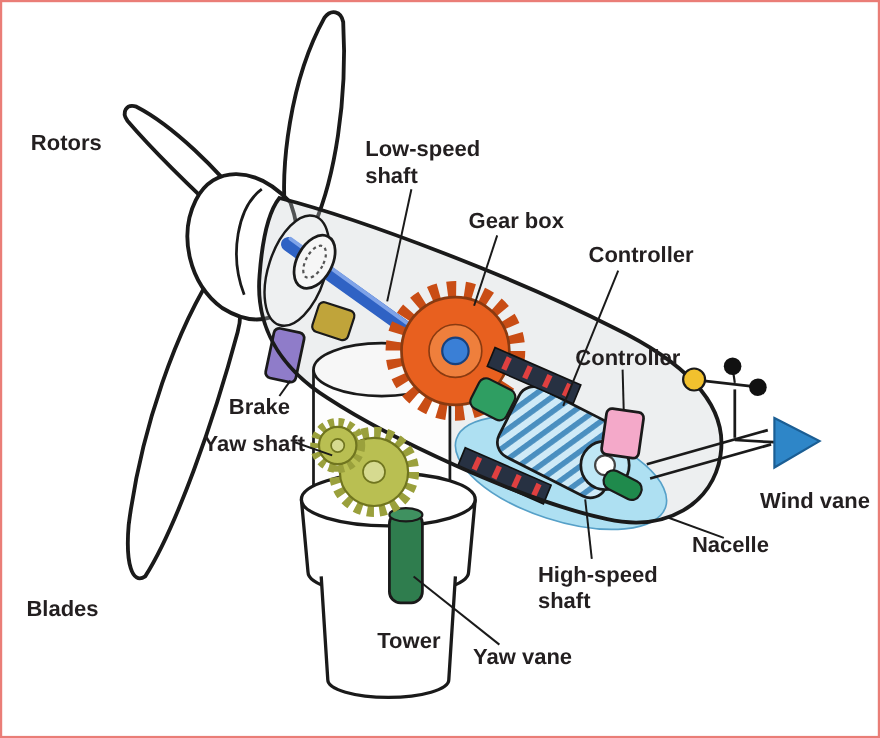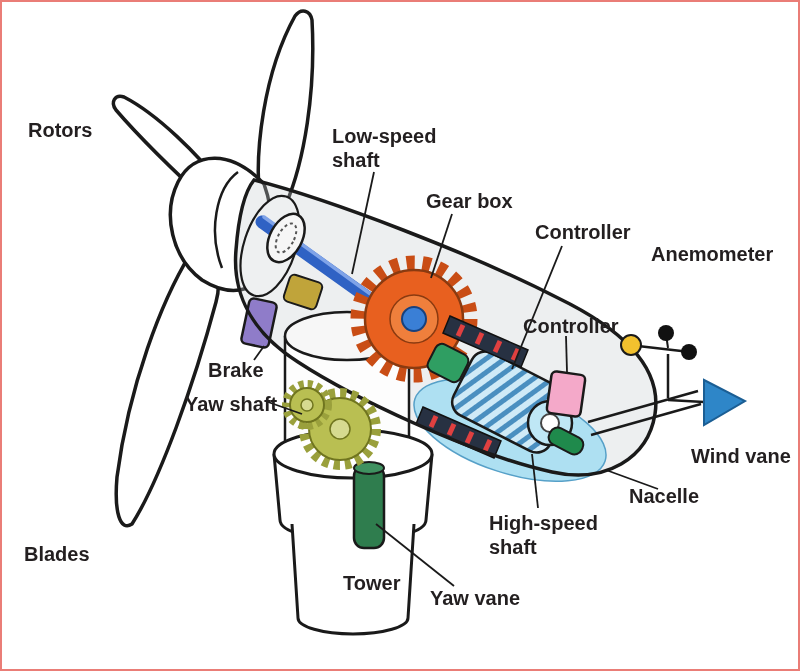--- a/index.html
+++ b/index.html
@@ -150,21 +150,20 @@
       <line x1="452" y1="584" x2="374" y2="522"></line>
       <line x1="656" y1="487" x2="604" y2="468"></line>
     </g>
   </svg>
 
   <div class="lbl" style="left:26px;top:116px">Rotors</div>
   <div class="lbl center" style="left:330px;top:122px;width:112px">Low-speed
 shaft</div>
   <div class="lbl" style="left:424px;top:187px">Gear box</div>
   <div class="lbl" style="left:533px;top:218px">Controller</div>
-  <div class="lbl" style="left:649px;top:240px">Anemometer</div>
   <div class="lbl" style="left:521px;top:312px">Controller</div>
   <div class="lbl" style="left:206px;top:356px">Brake</div>
   <div class="lbl" style="left:183px;top:390px">Yaw shaft</div>
   <div class="lbl" style="left:689px;top:442px">Wind vane</div>
   <div class="lbl" style="left:627px;top:482px">Nacelle</div>
   <div class="lbl" style="left:22px;top:540px">Blades</div>
   <div class="lbl center" style="left:487px;top:509px;width:112px">High-speed
 shaft</div>
   <div class="lbl" style="left:341px;top:569px">Tower</div>
   <div class="lbl" style="left:428px;top:584px">Yaw vane</div>

